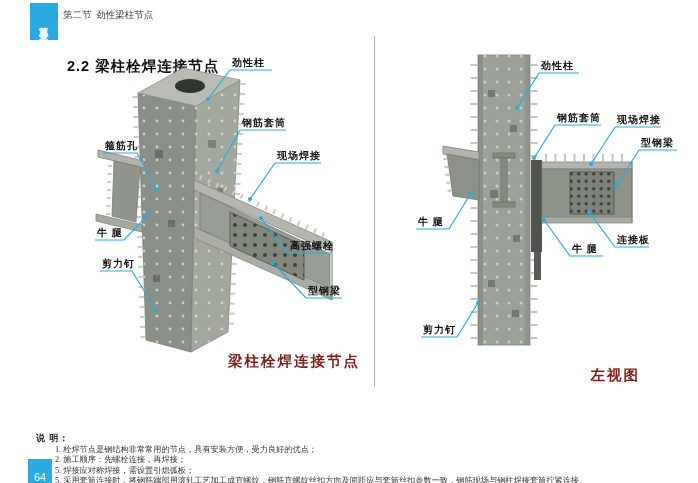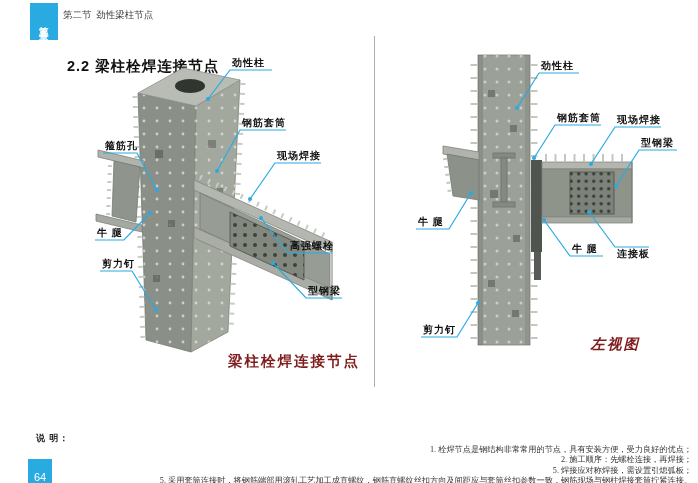--- a/index.html
+++ b/index.html
@@ -19,25 +19,25 @@
   
   .fig{position:absolute;}
   #fig-left{left:60px;top:50px;width:310px;height:330px;}
   #fig-right{left:395px;top:50px;width:303px;height:330px;}
   .fig svg{position:absolute;left:0;top:0;}
   .callout{position:absolute;font:bold 10px "Liberation Sans",sans-serif;color:#111;letter-spacing:1px;
         white-space:nowrap;}
   .caption{position:absolute;text-align:right;font:bold 14.5px "Liberation Serif",serif;color:#7f1d1d;
         letter-spacing:2px;}
   #caption-left{left:60px;top:352px;width:300px;}
-  #caption-right{left:400px;top:335px;width:240px;font-style:italic;}
+  #caption-right{left:400px;top:366px;width:240px;}
   
   #notes{position:absolute;left:36px;top:396px;width:656px;}
   #notes-heading{font:bold 9px "Liberation Serif",serif;color:#222;letter-spacing:1px;margin-top:36px;}
-  .note-item{margin-left:19px;font-size:8.2px;line-height:10.4px;color:#333;white-space:nowrap;text-align:right;}
+  .note-item{margin-left:19px;font-size:8.2px;line-height:10.4px;color:#333;white-space:nowrap;}
   
   #page-number{position:absolute;left:28px;top:459px;width:24px;height:35px;background:var(--accent,#29ABE2);
         color:#fff;font:11px "Liberation Sans",sans-serif;display:flex;align-items:center;justify-content:center;}
   .lead{stroke:var(--accent,#29ABE2);stroke-width:1.2;fill:none;}
   .leaddot{fill:var(--accent,#29ABE2);}
 </style>
 </head>
 <body>
 
 <div id="page">
@@ -196,21 +196,21 @@
         <path class="lead" d="M26,287 L62,287 L83,253"></path>
           <circle class="leaddot" cx="83" cy="253" r="2"></circle>
       </g>
     </svg>
     <div class="callout" style="left:146px;top:9px"><span>劲性柱</span></div>
     <div class="callout" style="left:162px;top:61px"><span>钢筋套筒</span></div>
     <div class="callout" style="left:222px;top:63px"><span>现场焊接</span></div>
     <div class="callout" style="left:246px;top:86px"><span>型钢梁</span></div>
     <div class="callout" style="left:23px;top:165px"><span>牛 腿</span></div>
     <div class="callout" style="left:177px;top:192px"><span>牛 腿</span></div>
-    <div class="callout" style="left:222px;top:197px"><span>连接板</span></div>
+    <div class="callout" style="left:222px;top:183px"><span>连接板</span></div>
     <div class="callout" style="left:28px;top:273px"><span>剪力钉</span></div>
   </div>
   <div id="caption-right" class="caption">左视图</div>
 
   <div id="notes">
     <div id="notes-heading">说 明：</div>
     <div class="note-item">1. 栓焊节点是钢结构非常常用的节点，具有安装方便，受力良好的优点；</div>
     <div class="note-item">2. 施工顺序：先螺栓连接，再焊接；</div>
     <div class="note-item">5. 焊接应对称焊接，需设置引熄弧板；</div>
     <div class="note-item">5. 采用套筒连接时，将钢筋端部用滚轧工艺加工成直螺纹，钢筋直螺纹丝扣方向及间距应与套筒丝扣参数一致，钢筋现场与钢柱焊接套筒拧紧连接。</div>

